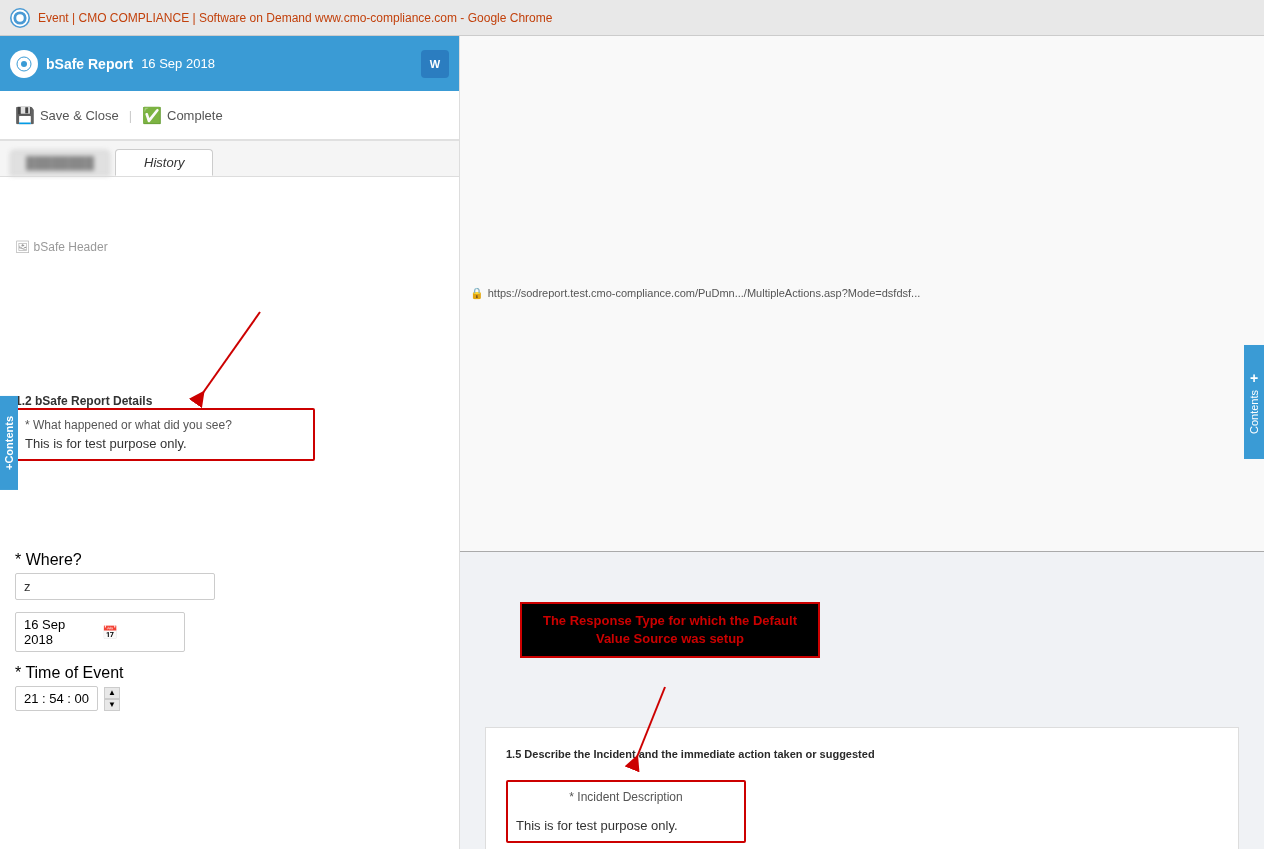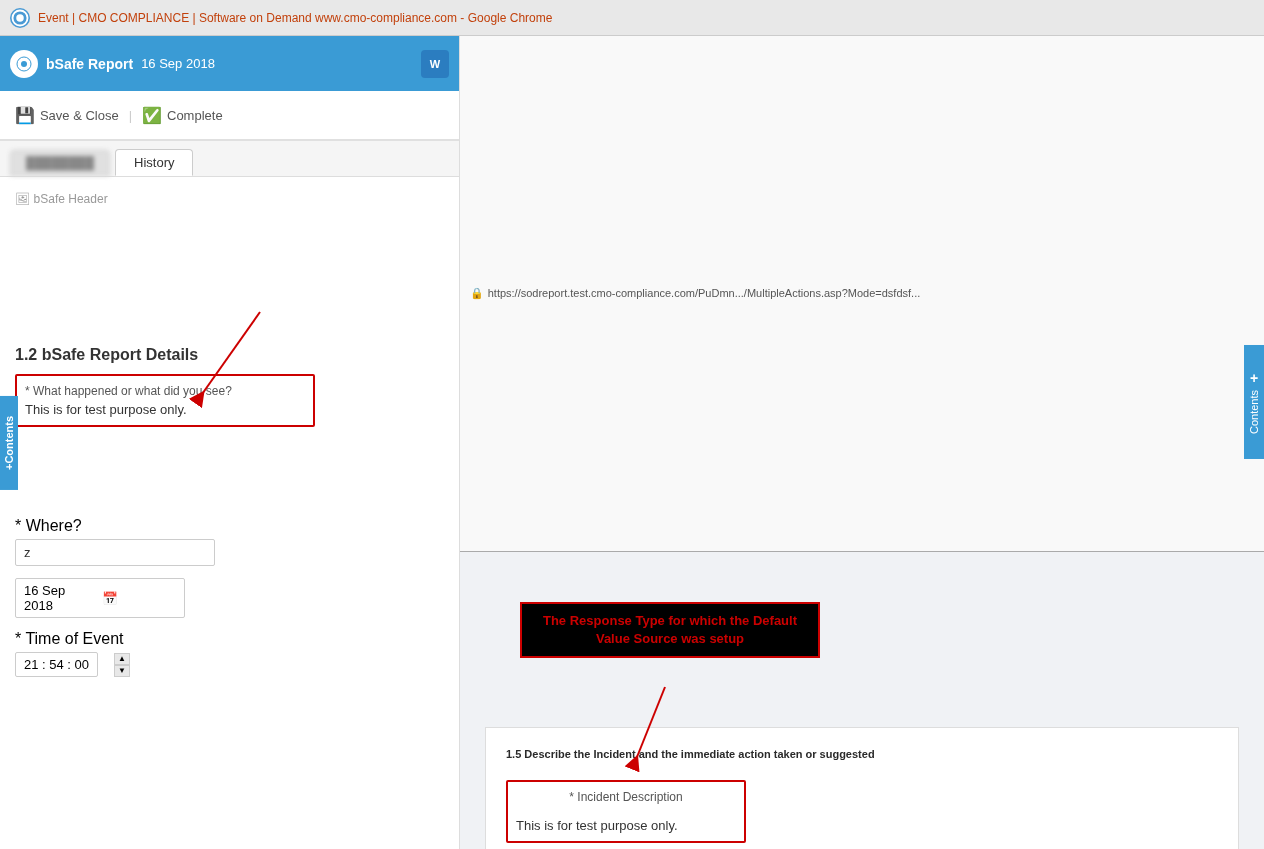--- a/index.html
+++ b/index.html
@@ -100,39 +100,40 @@
       font-size: 12px;
       color: #888;
       filter: blur(2px);
       margin-right: 5px;
     }
     .tab-active {
       background: white;
       border: 1px solid #ccc;
       border-bottom: 1px solid white;
       border-radius: 4px 4px 0 0;
-      padding: 5px 18px;
+      padding: 5px 28px;
       font-size: 13px;
       color: #333;
       font-weight: normal;
       cursor: pointer;
+      font-style: italic;
     }
 
     
     .left-content {
       flex: 1;
       overflow-y: auto;
       padding: 15px;
       position: relative;
     }
 
     .section-number { font-size: 18px; font-weight: bold; color: #333; margin-bottom: 8px; }
-    .bsafe-header-placeholder { color: #999; font-size: 12px; margin-bottom: 15px; }
-
-    .section-title { font-size: 16px; font-weight: bold; color: #333; margin-bottom: 10px; margin-top: 15px; }
+    .bsafe-header-placeholder { color: #999; font-size: 12px; margin-bottom: 15px; margin-top: 48px; }
+
+    .section-title { font-size: 12px; font-weight: bold; color: #333; margin-bottom: 0; margin-top: 15px; }
 
     .field-box {
       border: 1px solid #ccc;
       border-radius: 2px;
       padding: 8px;
       background: white;
       margin-bottom: 10px;
     }
     .field-label { color: #555; font-size: 12px; margin-bottom: 4px; }
     .field-value { color: #333; font-size: 13px; }
@@ -157,21 +158,21 @@
       padding: 4px 8px;
       background: white;
       width: 170px;
     }
     .date-field span { flex: 1; font-size: 13px; }
     .calendar-icon { color: #666; cursor: pointer; }
 
     .time-field {
       display: flex;
       align-items: center;
-      gap: 12px;
+      gap: 2px;
     }
     .time-parts {
       display: flex;
       align-items: center;
       border: 1px solid #ccc;
       border-radius: 2px;
       padding: 4px 8px;
       background: white;
       font-size: 13px;
     }

